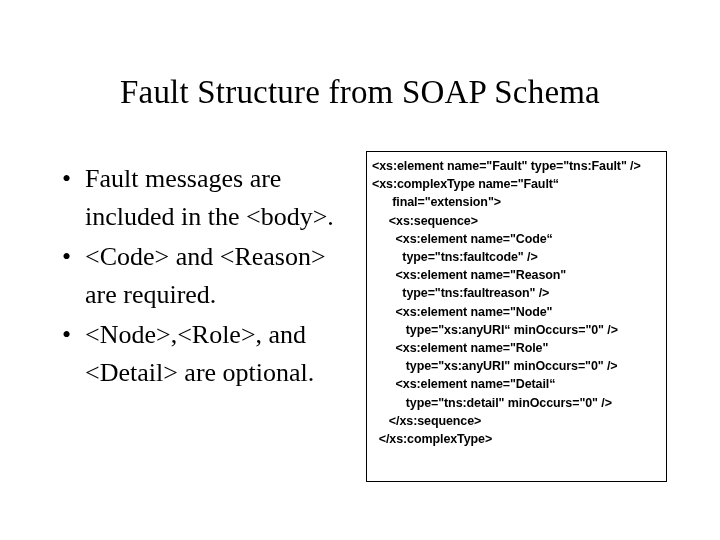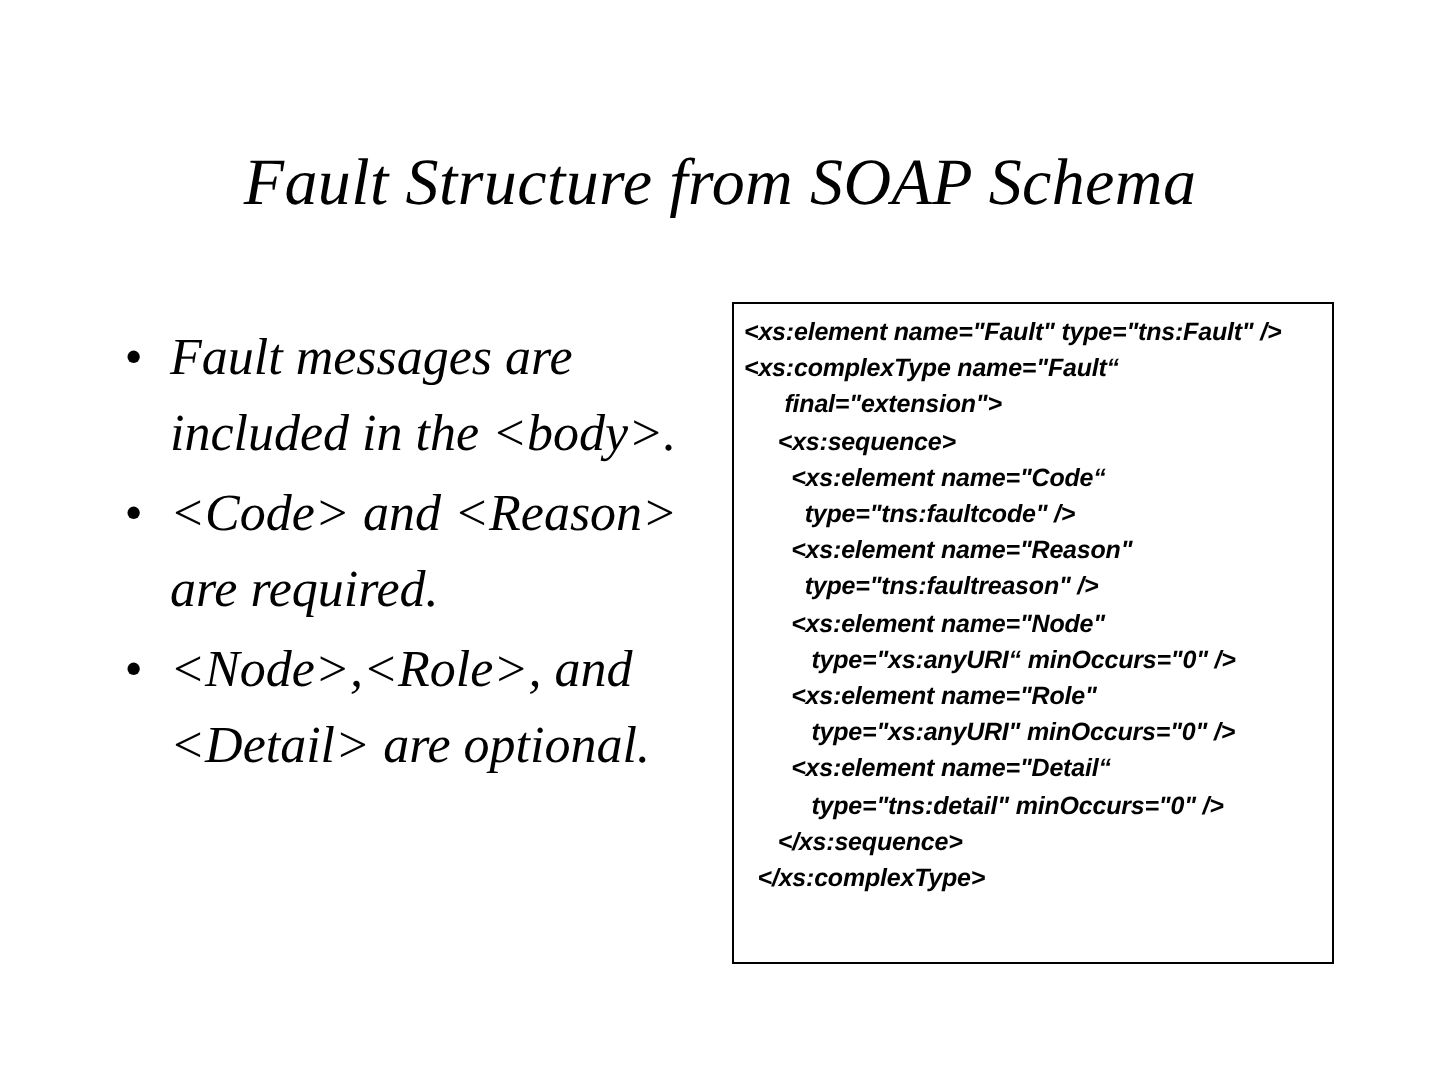--- a/index.html
+++ b/index.html
@@ -8,21 +8,20 @@
     background: #ffffff;
   }
   #slide {
     position: relative;
     width: 720px;
     height: 483px;
     background: #ffffff;
     overflow: hidden;
     font-family: "Liberation Serif", serif;
     color: #000000;
-    font-style: italic;
   }
 
   
   #slide-title {
     position: absolute;
     left: 0;
     top: 72px;
     width: 720px;
     text-align: center;
     font-family: "Liberation Serif", serif;

